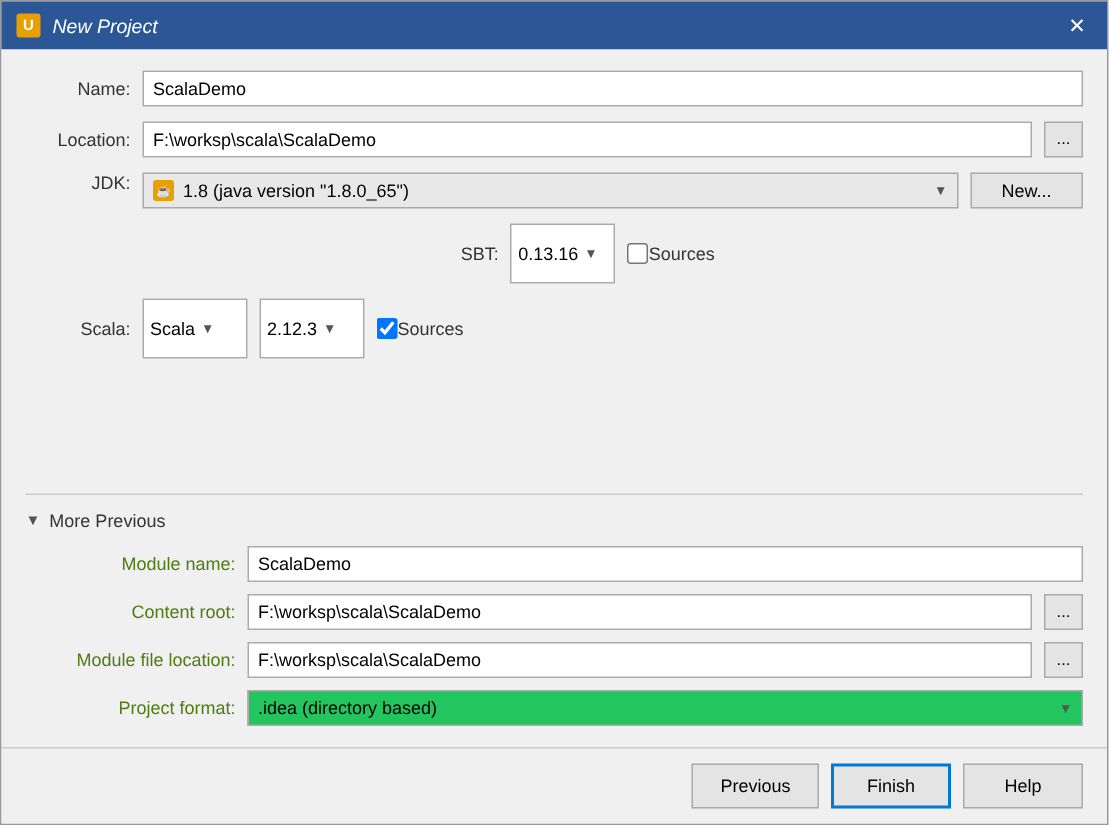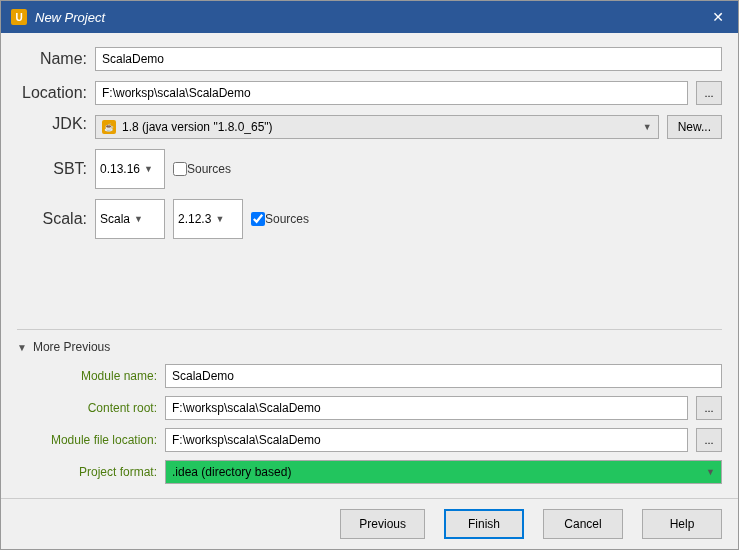--- a/index.html
+++ b/index.html
@@ -79,21 +79,21 @@
     .form-row {
       display: flex;
       align-items: center;
       gap: 8px;
     }
     .form-label {
       width: 70px;
       text-align: right;
       color: #333;
       flex-shrink: 0;
-      font-size: 16px;
+      font-size: 12px;
     }
     .form-input {
       flex: 1;
       height: 24px;
       border: 1px solid #aaa;
       background: white;
       padding: 2px 6px;
       font-size: 12px;
       outline: none;
     }
@@ -138,31 +138,32 @@
       border-radius: 2px;
       display: flex;
       align-items: center;
       justify-content: center;
       font-size: 8px;
       color: white;
       font-weight: bold;
     }
     .new-btn {
       height: 24px;
-      padding: 0 10px;
+      padding: 0 20px;
       background: #e4e4e4;
       border: 1px solid #aaa;
       cursor: pointer;
       font-size: 12px;
       white-space: nowrap;
     }
     .sbt-row {
       display: flex;
       align-items: center;
       gap: 8px;
+      justify-content: center;
     }
     .small-select {
       height: 40px;
       border: 1px solid #aaa;
       background: white;
       padding: 2px 4px;
       font-size: 12px;
       display: flex;
       align-items: center;
       gap: 4px;
@@ -246,21 +247,21 @@
       display: flex;
       align-items: center;
       justify-content: space-between;
       cursor: pointer;
     }
     .footer {
       display: flex;
       align-items: center;
       justify-content: flex-end;
       padding: 10px 16px;
-      gap: 19px;
+      gap: 8px;
       border-top: 1px solid #ccc;
       background: #f0f0f0;
       flex-shrink: 0;
     }
     .footer-btn {
       height: 30px;
       padding: 0 18px;
       font-size: 12px;
       border: 1px solid #aaa;
       background: #e4e4e4;
@@ -373,16 +374,15 @@
         </div>
 
       </div>
     </div>
 
   </div>
 
   <div class="footer">
     <button class="footer-btn">Previous</button>
     <button class="footer-btn primary">Finish</button>
-    <button class="footer-btn">Cancel</button>
     <button class="footer-btn">Help</button>
   </div>
 </div>
 
 </body></html>

